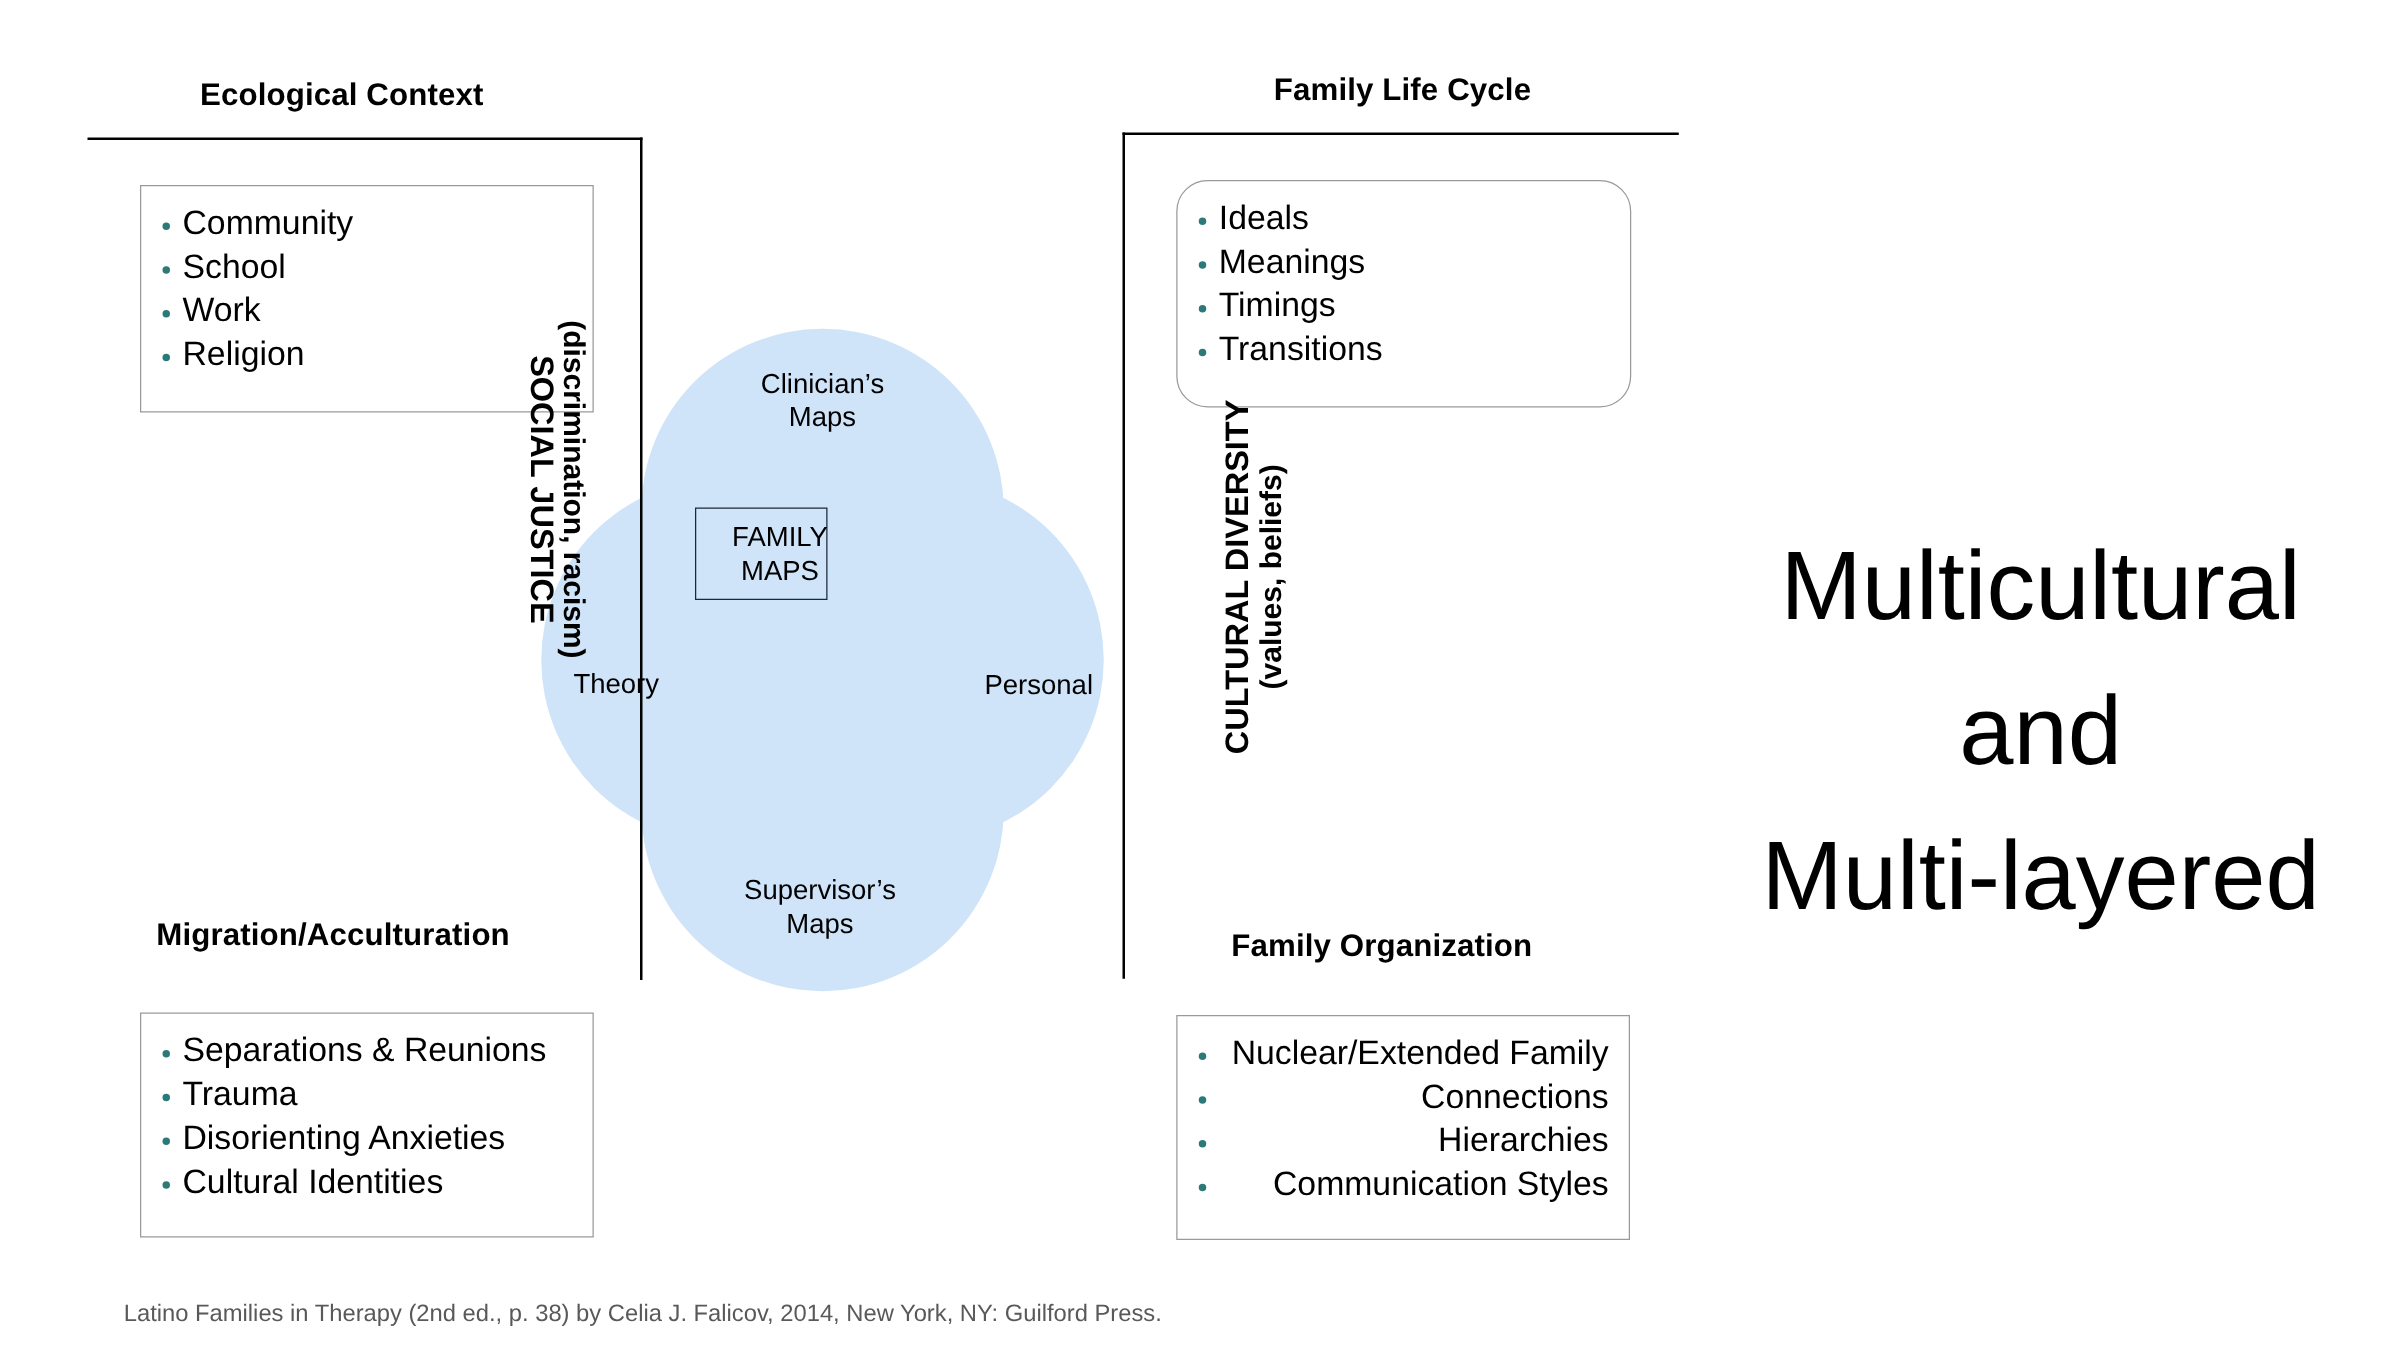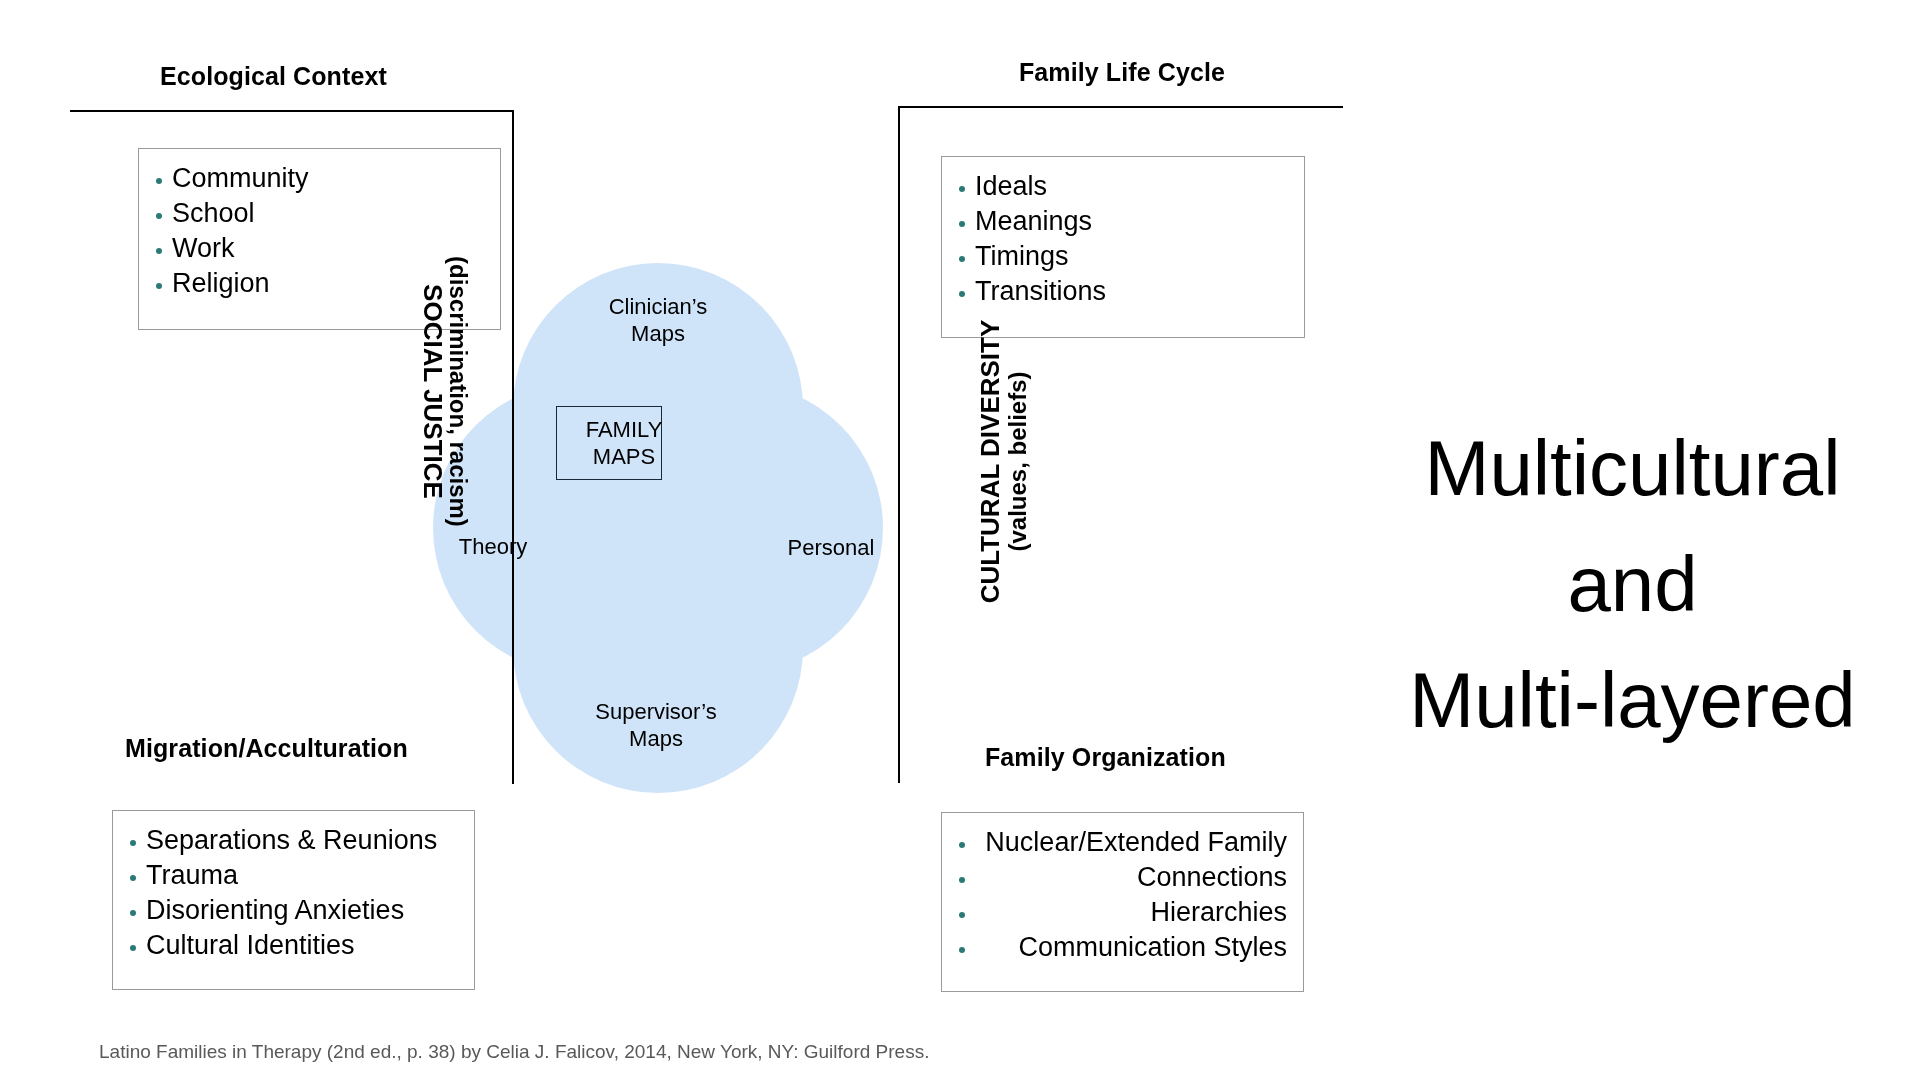--- a/index.html
+++ b/index.html
@@ -58,22 +58,22 @@
   }
 
   
   .bullet-box {
     position: absolute;
     border: 1px solid #9a9a9a;
     background: #ffffff;
     box-sizing: border-box;
     padding: 12px 16px 12px 14px;
   }
-  #box-ecological { left: 112px;  top: 148px; width: 363px;  height: 182px; margin-left: 26px; }
-  #box-flc        { left: 941px;  top: 156px; width: 364px;  height: 182px; }
+  #box-ecological { left: 112px;  top: 148px; width: 363px;  height: 182px; }
+  #box-flc        { left: 941px;  top: 144px; width: 364px;  height: 182px; border-radius: 25px; }
   #box-migration  { left: 112px;  top: 810px; width: 363px;  height: 180px; }
   #box-famorg     { left: 941px;  top: 812px; width: 363px;  height: 180px; text-align: right; }
 
   .bullet-list { list-style: none; margin: 0; padding: 0; }
   .bullet-list li {
     position: relative;
     font-size: 27px;
     line-height: 35px;
     padding-left: 19px;
     white-space: nowrap;

